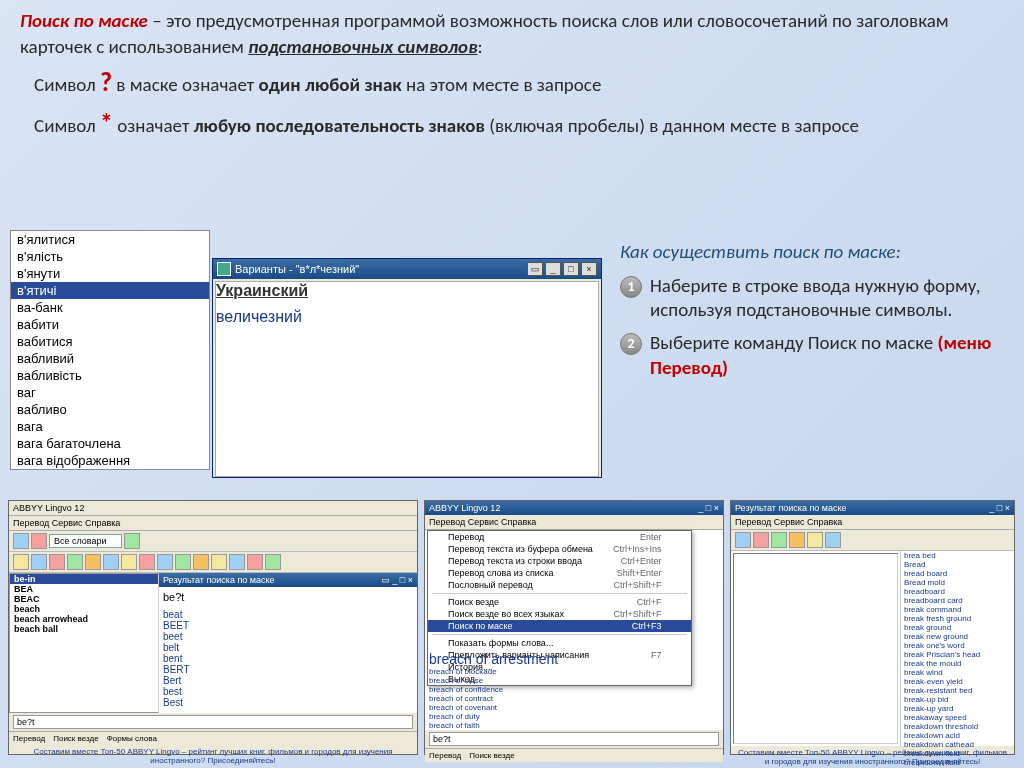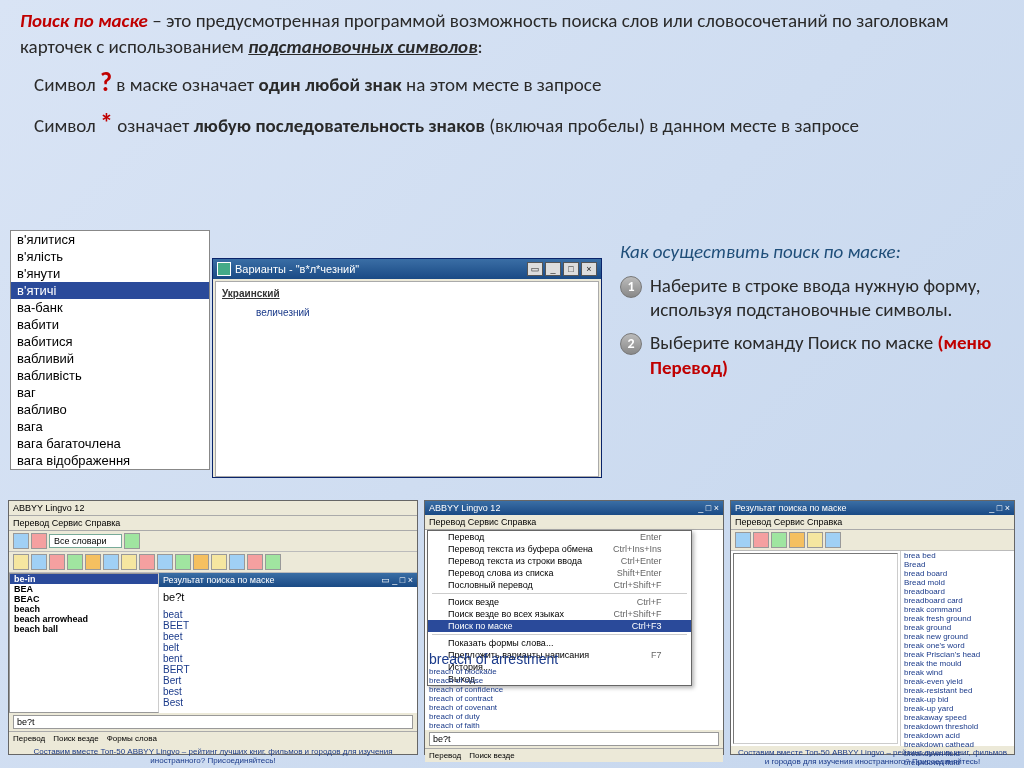--- a/index.html
+++ b/index.html
@@ -42,26 +42,26 @@
     font-size: 11px;
     display: flex;
     align-items: center;
     justify-content: space-between;
     padding: 2px 4px;
     height: 20px;
   }
   .win .titlebar .ticon { width: 14px; height: 14px; background: #4a8; border: 1px solid #fff; margin-right: 4px; }
   .win .titlebar .tbtns { display: flex; gap: 2px; }
   .win .titlebar .tbtn { width: 16px; height: 14px; background: #ddd; border: 1px solid #555; font-size: 9px; text-align: center; line-height: 12px; color:#222; }
-  .win .body { background: #fff; padding: 6px; font-size: 10px; }
+  .win .body { background: #fff; font-size: 16px; }
 
   #variants-win { left: 212px; top: 258px; width: 390px; height: 220px; }
   #variants-win .body { height: 196px; border: 1px solid #aaa; margin: 2px; }
   #variants-win .lang { font-weight: bold; text-decoration: underline; color: #333; margin-bottom: 8px; }
-  #variants-win .result { color: #1a3a8a; margin-left: 34px; }
+  #variants-win .result { color: #1a3a8a; }
 
   .right-instructions {
     position: absolute;
     left: 620px; top: 240px; width: 390px;
     font-size: 19px; color: #2a2a2a;
   }
   .right-instructions .hdr { font-style: italic; color: #1f4e79; margin-bottom: 10px; line-height:1.25; }
   .right-instructions .step { display: flex; margin-bottom: 8px; line-height: 1.3; }
   .right-instructions .num {
     width: 22px; height: 22px; border-radius: 11px;

